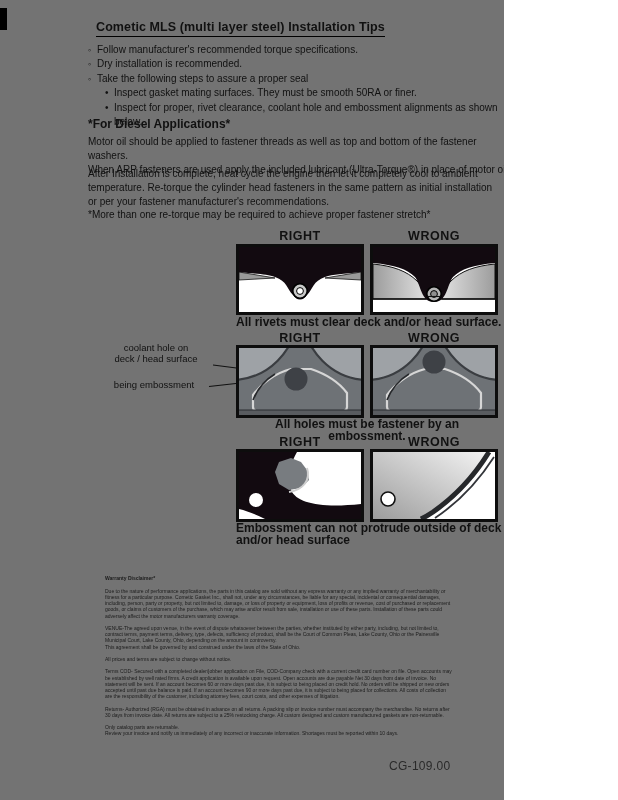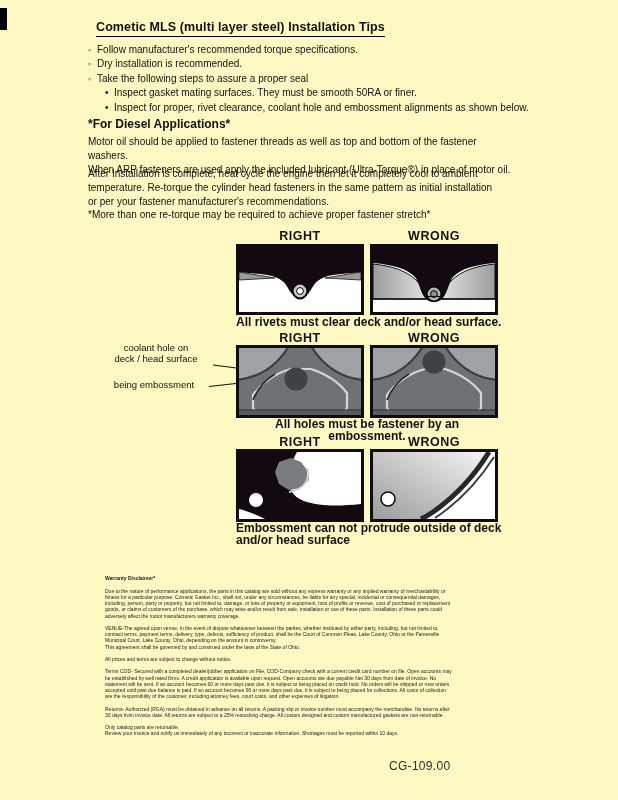--- a/index.html
+++ b/index.html
@@ -1,18 +1,18 @@
 <!DOCTYPE html>
 <html><head>
 <meta charset="utf-8">
 <style>
   * { margin:0; padding:0; box-sizing:border-box; }
   html,body { background:#ffffff; }
   body { font-family:"Liberation Sans", sans-serif; color:#111; }
-  .page { position:relative; width:618px; height:800px; background:#fef9c3; overflow:hidden; }
+  .page { position:relative; width:504px; height:800px; background:#737373; overflow:hidden; }
 
   .corner-mark { position:absolute; left:0; top:8px; width:7px; height:22px; background:#000; }
 
   .title { position:absolute; left:96px; top:20px; font-size:12.5px; font-weight:bold;
            border-bottom:1.5px solid #000; padding-bottom:2px; letter-spacing:0.1px; }
 
   .bullets { position:absolute; left:88px; top:43px; font-size:10px; }
   .brow { display:flex; line-height:14.4px; }
   .brow .mk { width:9px; font-size:9px; flex:0 0 9px; }
   .brow.sub { padding-left:17px; }

